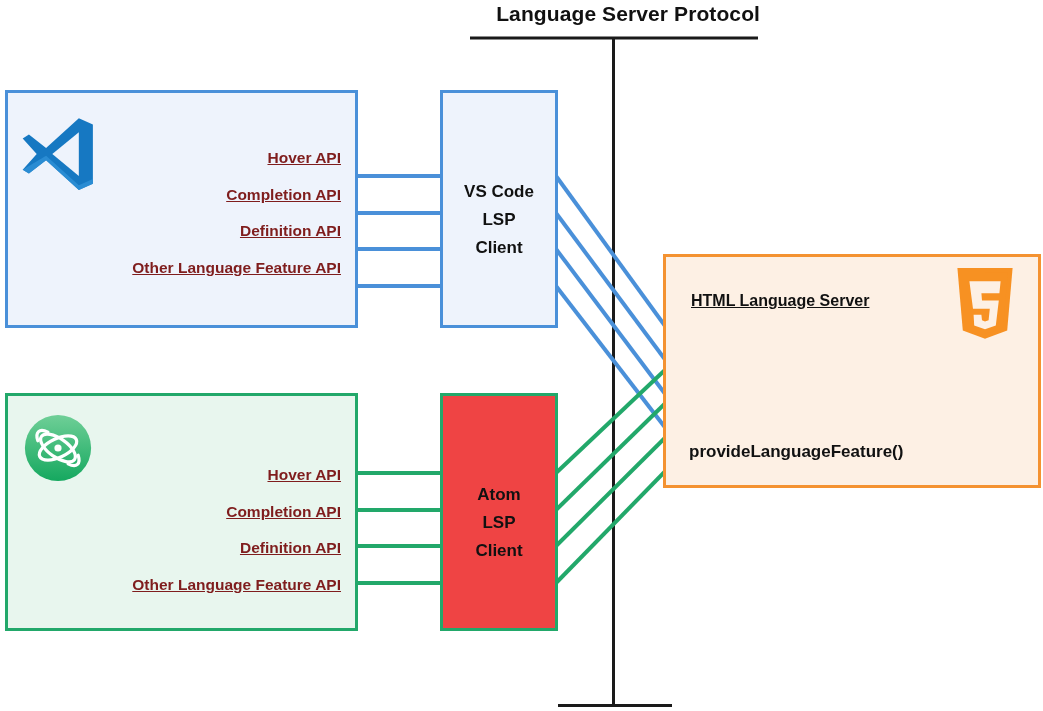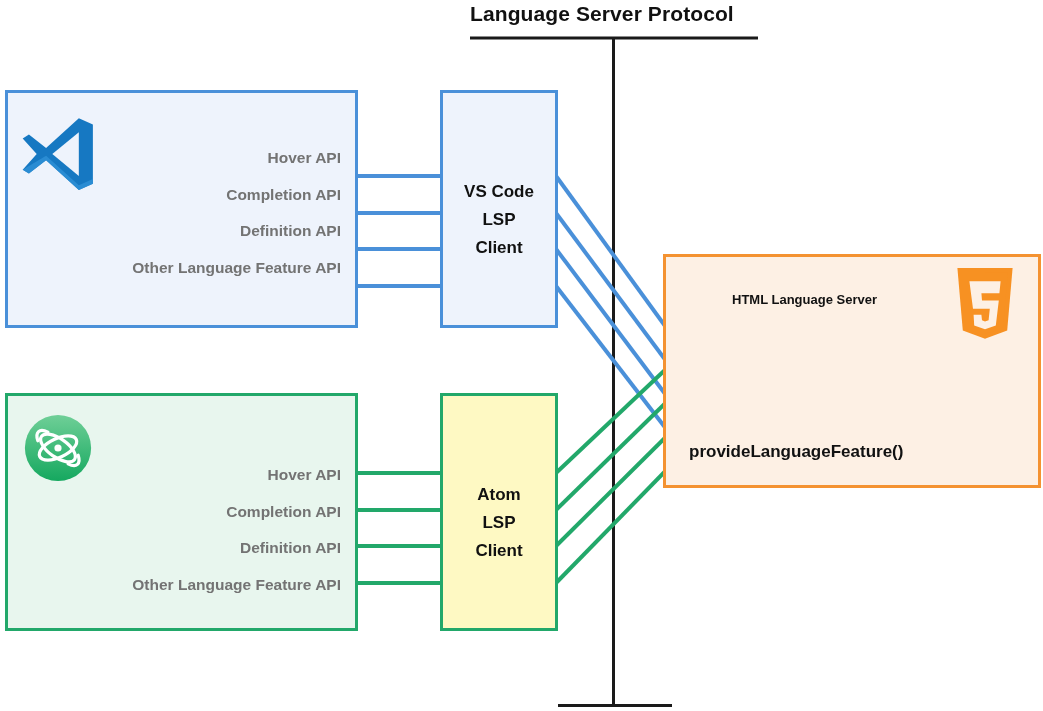--- a/index.html
+++ b/index.html
@@ -33,21 +33,21 @@
     white-space: nowrap;
     font-weight: bold;
     color: #111111;
   }
 
   
   #protocol-title {
     left: 470px;
     top: 2px;
     width: 290px;
-    text-align: left;
+    text-align: right;
     font-size: 21px;
     letter-spacing: 0.1px;
   }
 
   
   #vscode-editor-box {
     left: 5px; top: 90px; width: 353px; height: 238px;
     background: #eef3fc;
     border: 3px solid #4a90d9;
   }
@@ -58,59 +58,61 @@
   }
 
   
   #vscode-client-box {
     left: 440px; top: 90px; width: 118px; height: 238px;
     background: #eef3fc;
     border: 3px solid #4a90d9;
   }
   #atom-client-box {
     left: 440px; top: 393px; width: 118px; height: 238px;
-    background: #fef9c3;
+    background: #ef4444;
     border: 3px solid #22a86a;
   }
   .client-text {
     position: absolute;
     left: 0; right: 0;
     text-align: center;
     font-weight: bold;
     font-size: 17px;
     color: #111111;
   }
 
   
   #server-box {
     left: 663px; top: 254px; width: 378px; height: 234px;
     background: #fdf0e4;
     border: 3px solid #f49231;
   }
   #server-title {
-    left: 732px; top: 292px;
-    font-size: 13px;
+    left: 691px; top: 292px;
+    font-size: 16px;
+    text-decoration: underline;
   }
   .server-method {
     position: absolute;
     left: 689px;
     font-size: 17px;
     font-weight: bold;
     color: #111111;
     white-space: nowrap;
   }
 
   
   .api-label {
     position: absolute;
     right: 0;
     font-size: 15.5px;
     font-weight: bold;
-    color: #737373;
+    color: #7f1d1d;
     white-space: nowrap;
+    text-decoration: underline;
   }
 
   
   .logo { position: absolute; }
   #vscode-logo { left: 18px; top: 112px; width: 78px; height: 78px; }
   #atom-logo   { left: 22px; top: 412px; width: 72px; height: 72px; }
   #html5-logo  { left: 955px; top: 268px; width: 60px; height: 72px; }
 </style>
 </head>
 <body>

